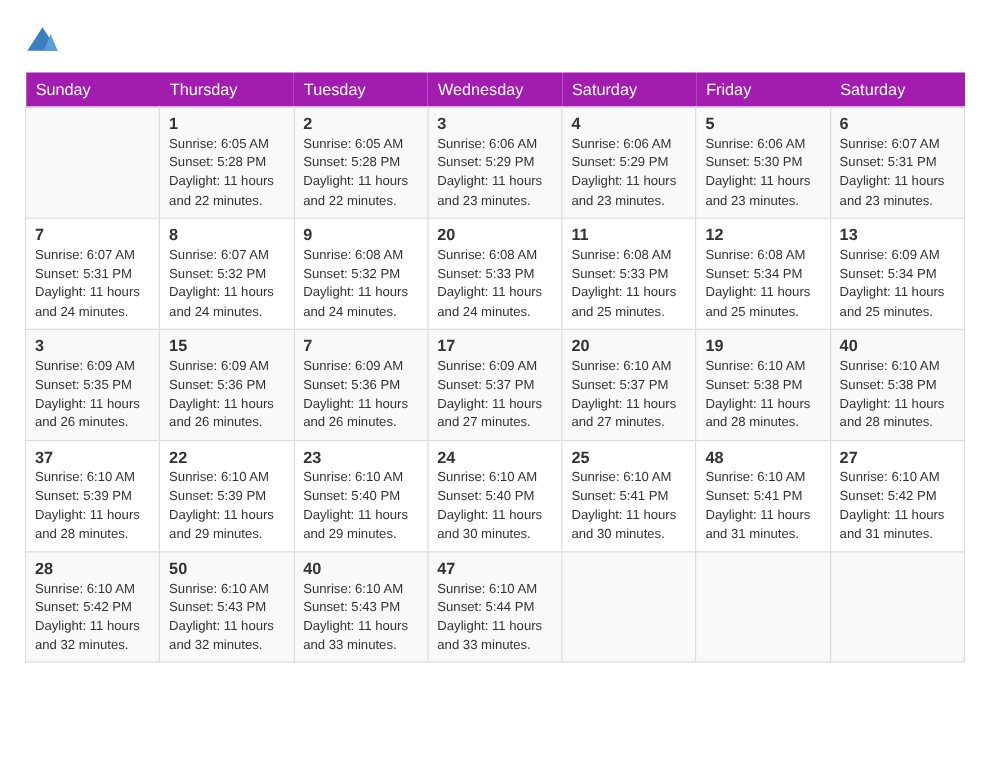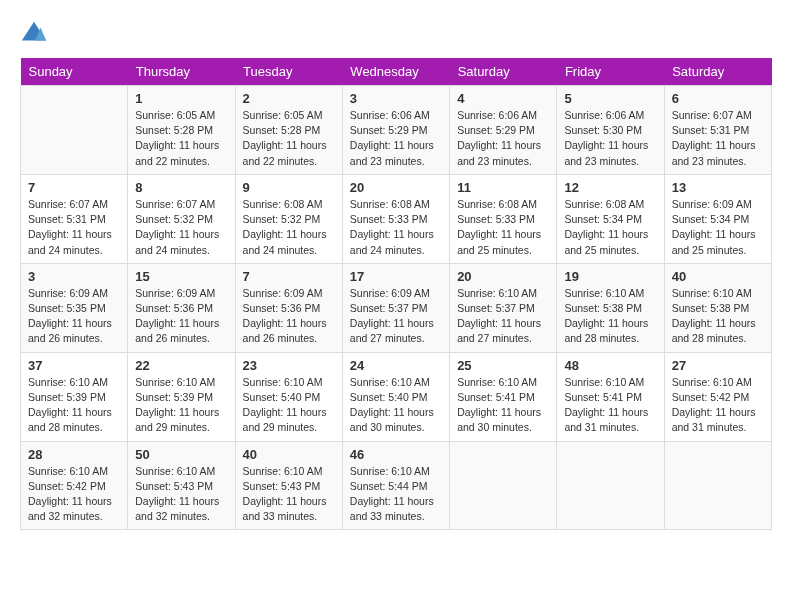--- a/index.html
+++ b/index.html
@@ -251,21 +251,21 @@
         </td>
         <td>
           <span class="day-num">50</span>
           <div class="cell-info">Sunrise: 6:10 AM<br>Sunset: 5:43 PM<br>Daylight: 11 hours<br>and 32 minutes.</div>
         </td>
         <td>
           <span class="day-num">40</span>
           <div class="cell-info">Sunrise: 6:10 AM<br>Sunset: 5:43 PM<br>Daylight: 11 hours<br>and 33 minutes.</div>
         </td>
         <td>
-          <span class="day-num">46</span>
+          <span class="day-num">47</span>
           <div class="cell-info">Sunrise: 6:10 AM<br>Sunset: 5:44 PM<br>Daylight: 11 hours<br>and 33 minutes.</div>
         </td>
         <td class="empty-cell"></td>
         <td class="empty-cell"></td>
         <td class="empty-cell"></td>
       </tr>
     </tbody>
 </table>
 
 </body></html>

